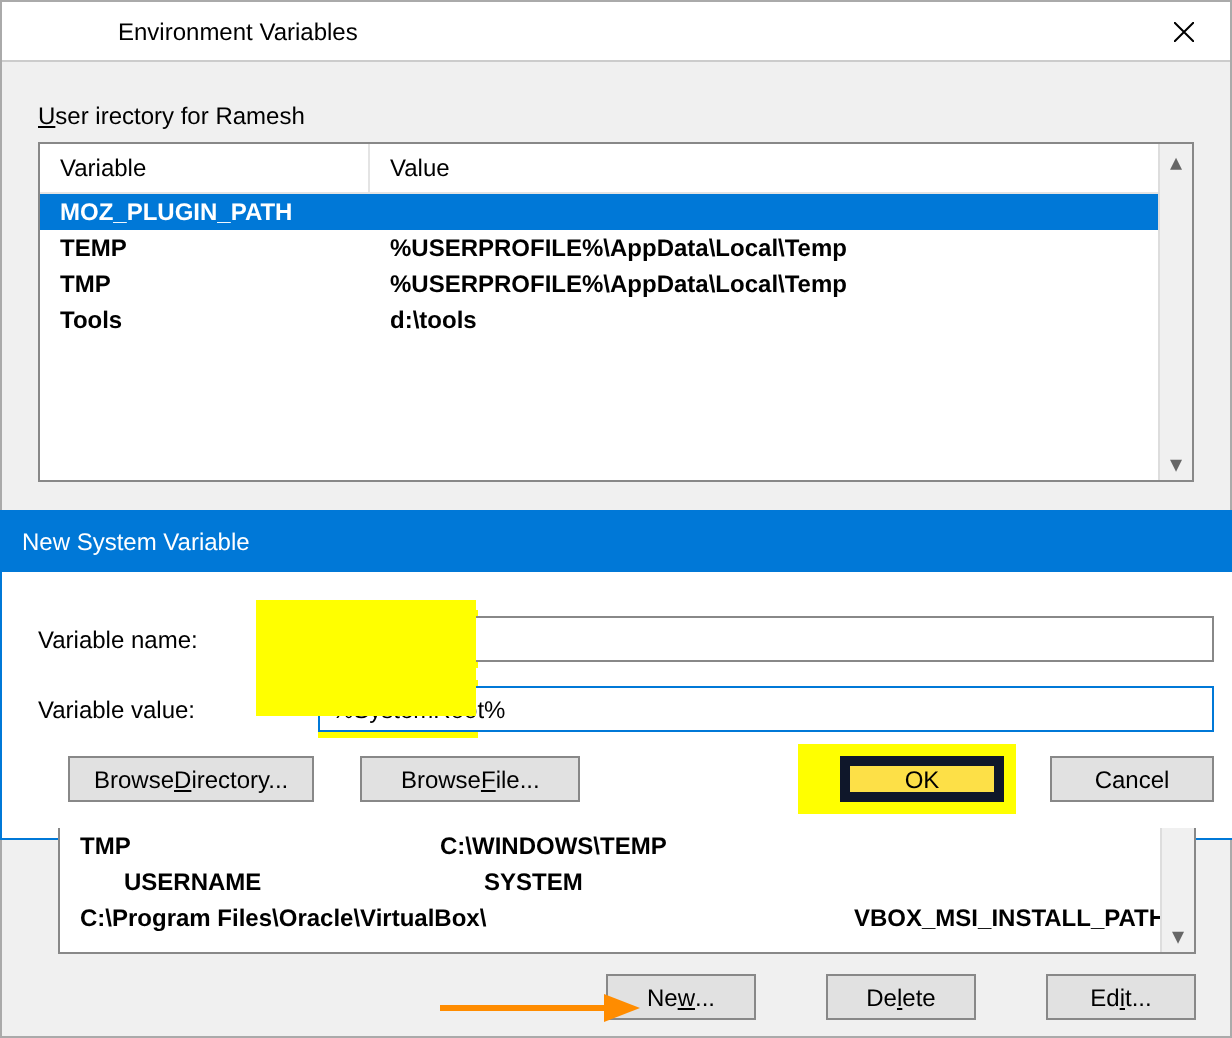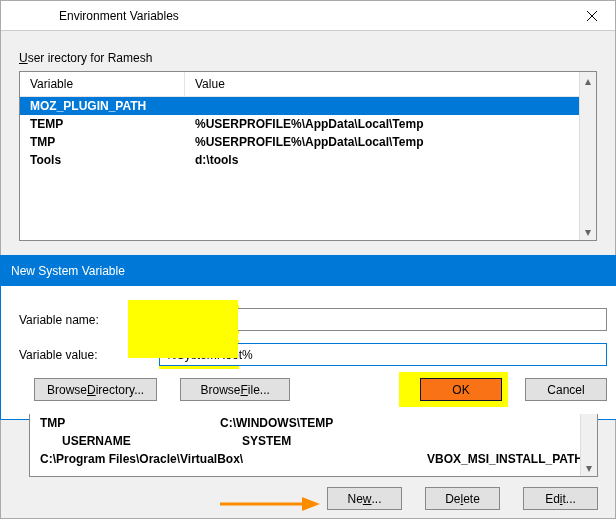--- a/index.html
+++ b/index.html
@@ -36,28 +36,28 @@
     .field-row { display: flex; align-items: center; margin-bottom: 12px; }
     .field-row .lbl { width: 140px; color: #000; }
     .field-row .input-wrap { flex: 1; position: relative; }
     .text-input { width: 100%; height: 23px; border: 1px solid #888; padding: 2px 6px; font-size: 12px; background: #fff; }
     .hl-lbl { position: absolute; left: 128px; top: 300px; width: 110px; height: 58px; background: #ffff00; z-index: 2; pointer-events: none; }
     .focused { border: 1px solid #0078d7; }
 
     .modal-buttons { display: flex; gap: 8px; }
     .btn { height: 23px; border: 1px solid #888; background: #e1e1e1; padding: 0 12px; min-width: 82px; text-align: center; display: flex; align-items: center; justify-content: center; margin-left: 15px; }
     .btn .u { text-decoration: underline; }
-    .btn.ok { border: 1px solid #0f172a; background: #f97316; }
+    .btn.ok { border: 5px solid #0f172a; background: #fde047; }
 
     
     .behind-list { position: absolute; left: 29px; right: 18px; top: 414px; height: 63px; border: 1px solid #888; border-top: none; background: #fff; overflow: hidden; }
     .behind-scroll { position: absolute; right: 0; top: 0; bottom: 0; width: 17px; background: #f0f0f0; border-left: 1px solid #ddd; display: flex; flex-direction: column; justify-content: flex-end; align-items: center; }
     .behind-scroll .arrow { height: 17px; display: flex; align-items: center; justify-content: center; color: #666; }
 
-    .lower-buttons { position: absolute; left: 18px; right: 18px; top: 487px; display: flex; justify-content: flex-end; gap: 8px; }
+    .lower-buttons { position: absolute; left: 18px; right: 18px; top: 487px; display: flex; justify-content: flex-end; gap: 20px; }
     .lower-buttons .btn { min-width: 75px; }
 
     .arrow-annot { position: absolute; left: 220px; top: 494px; pointer-events: none; }
     .arrow-annot svg { display: block; }
   </style>
 </head>
 <body>
 
 <div class="outer-window">
   <div class="titlebar">

